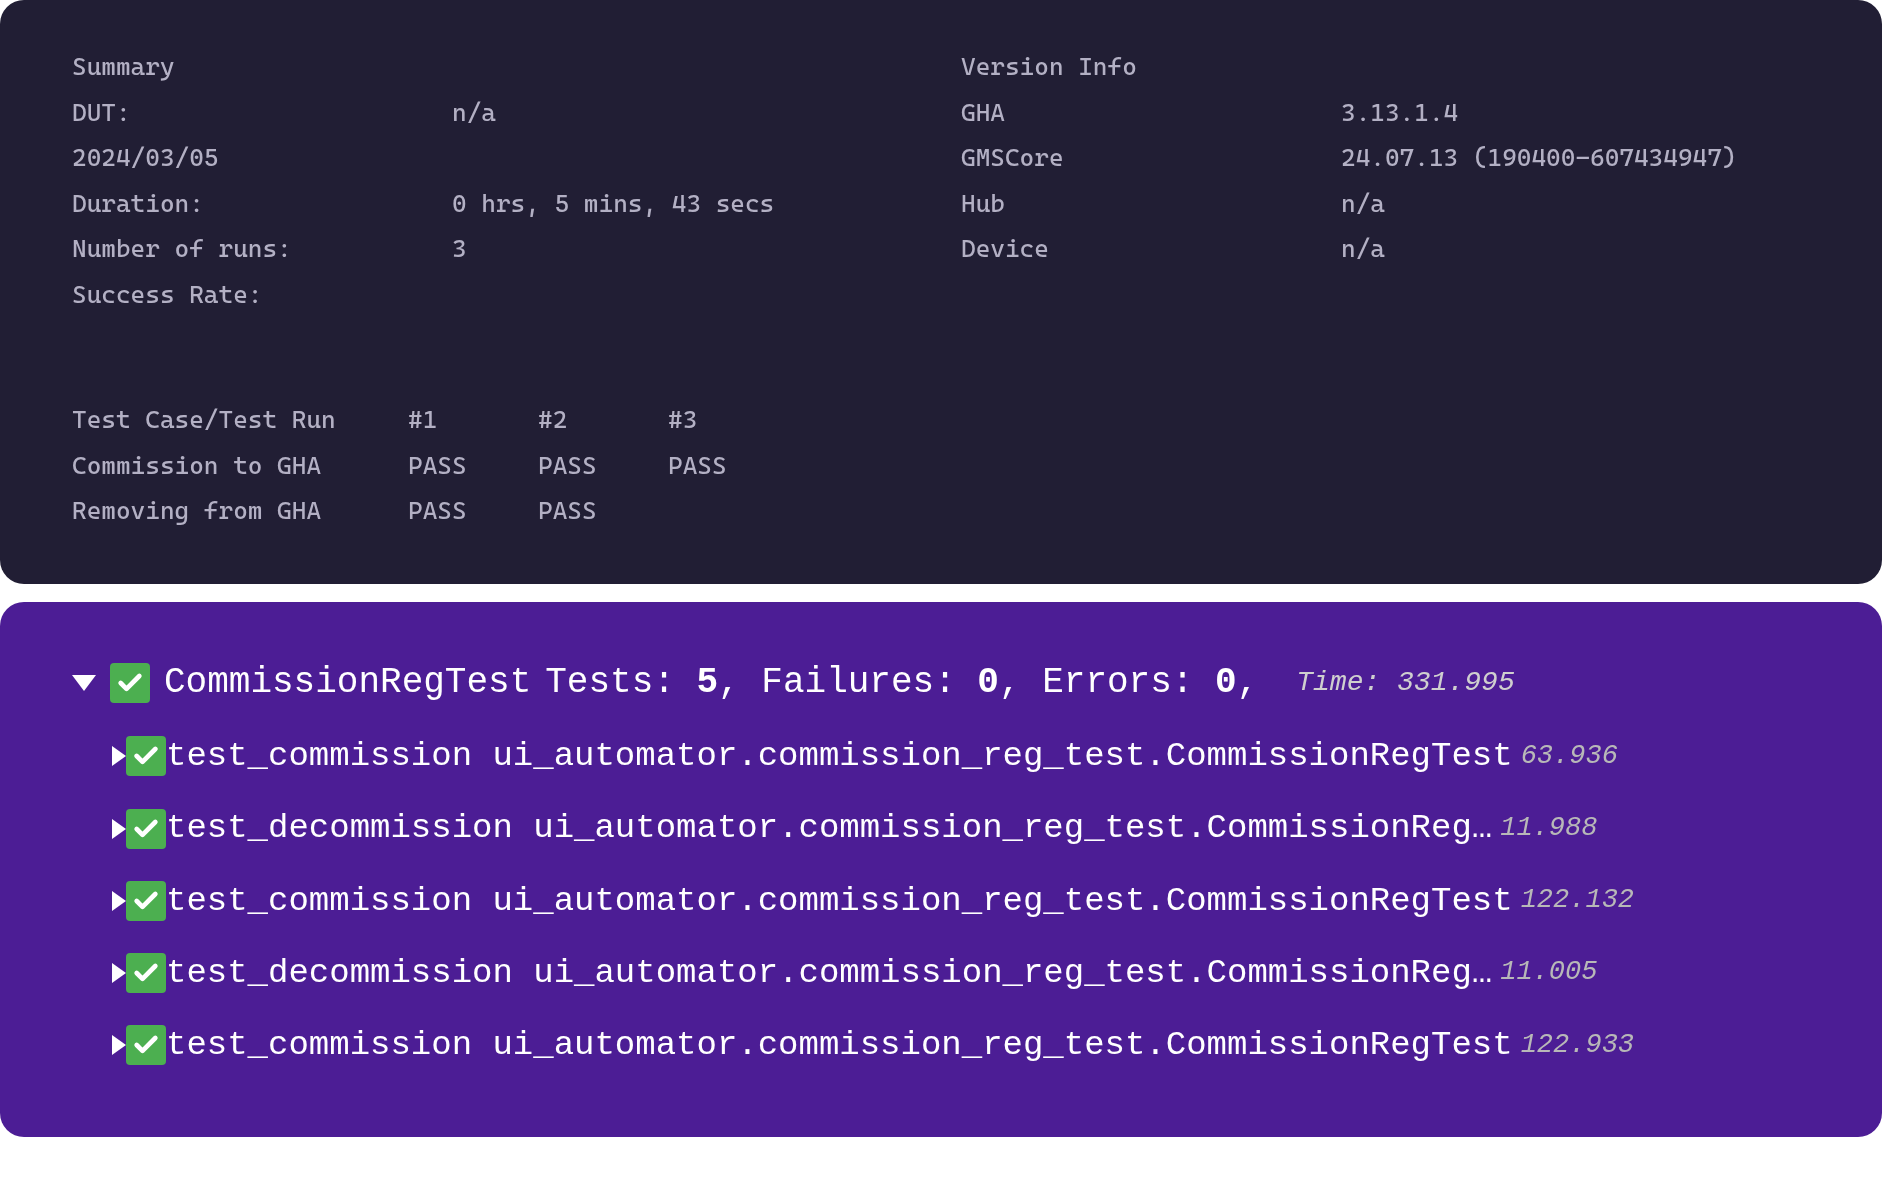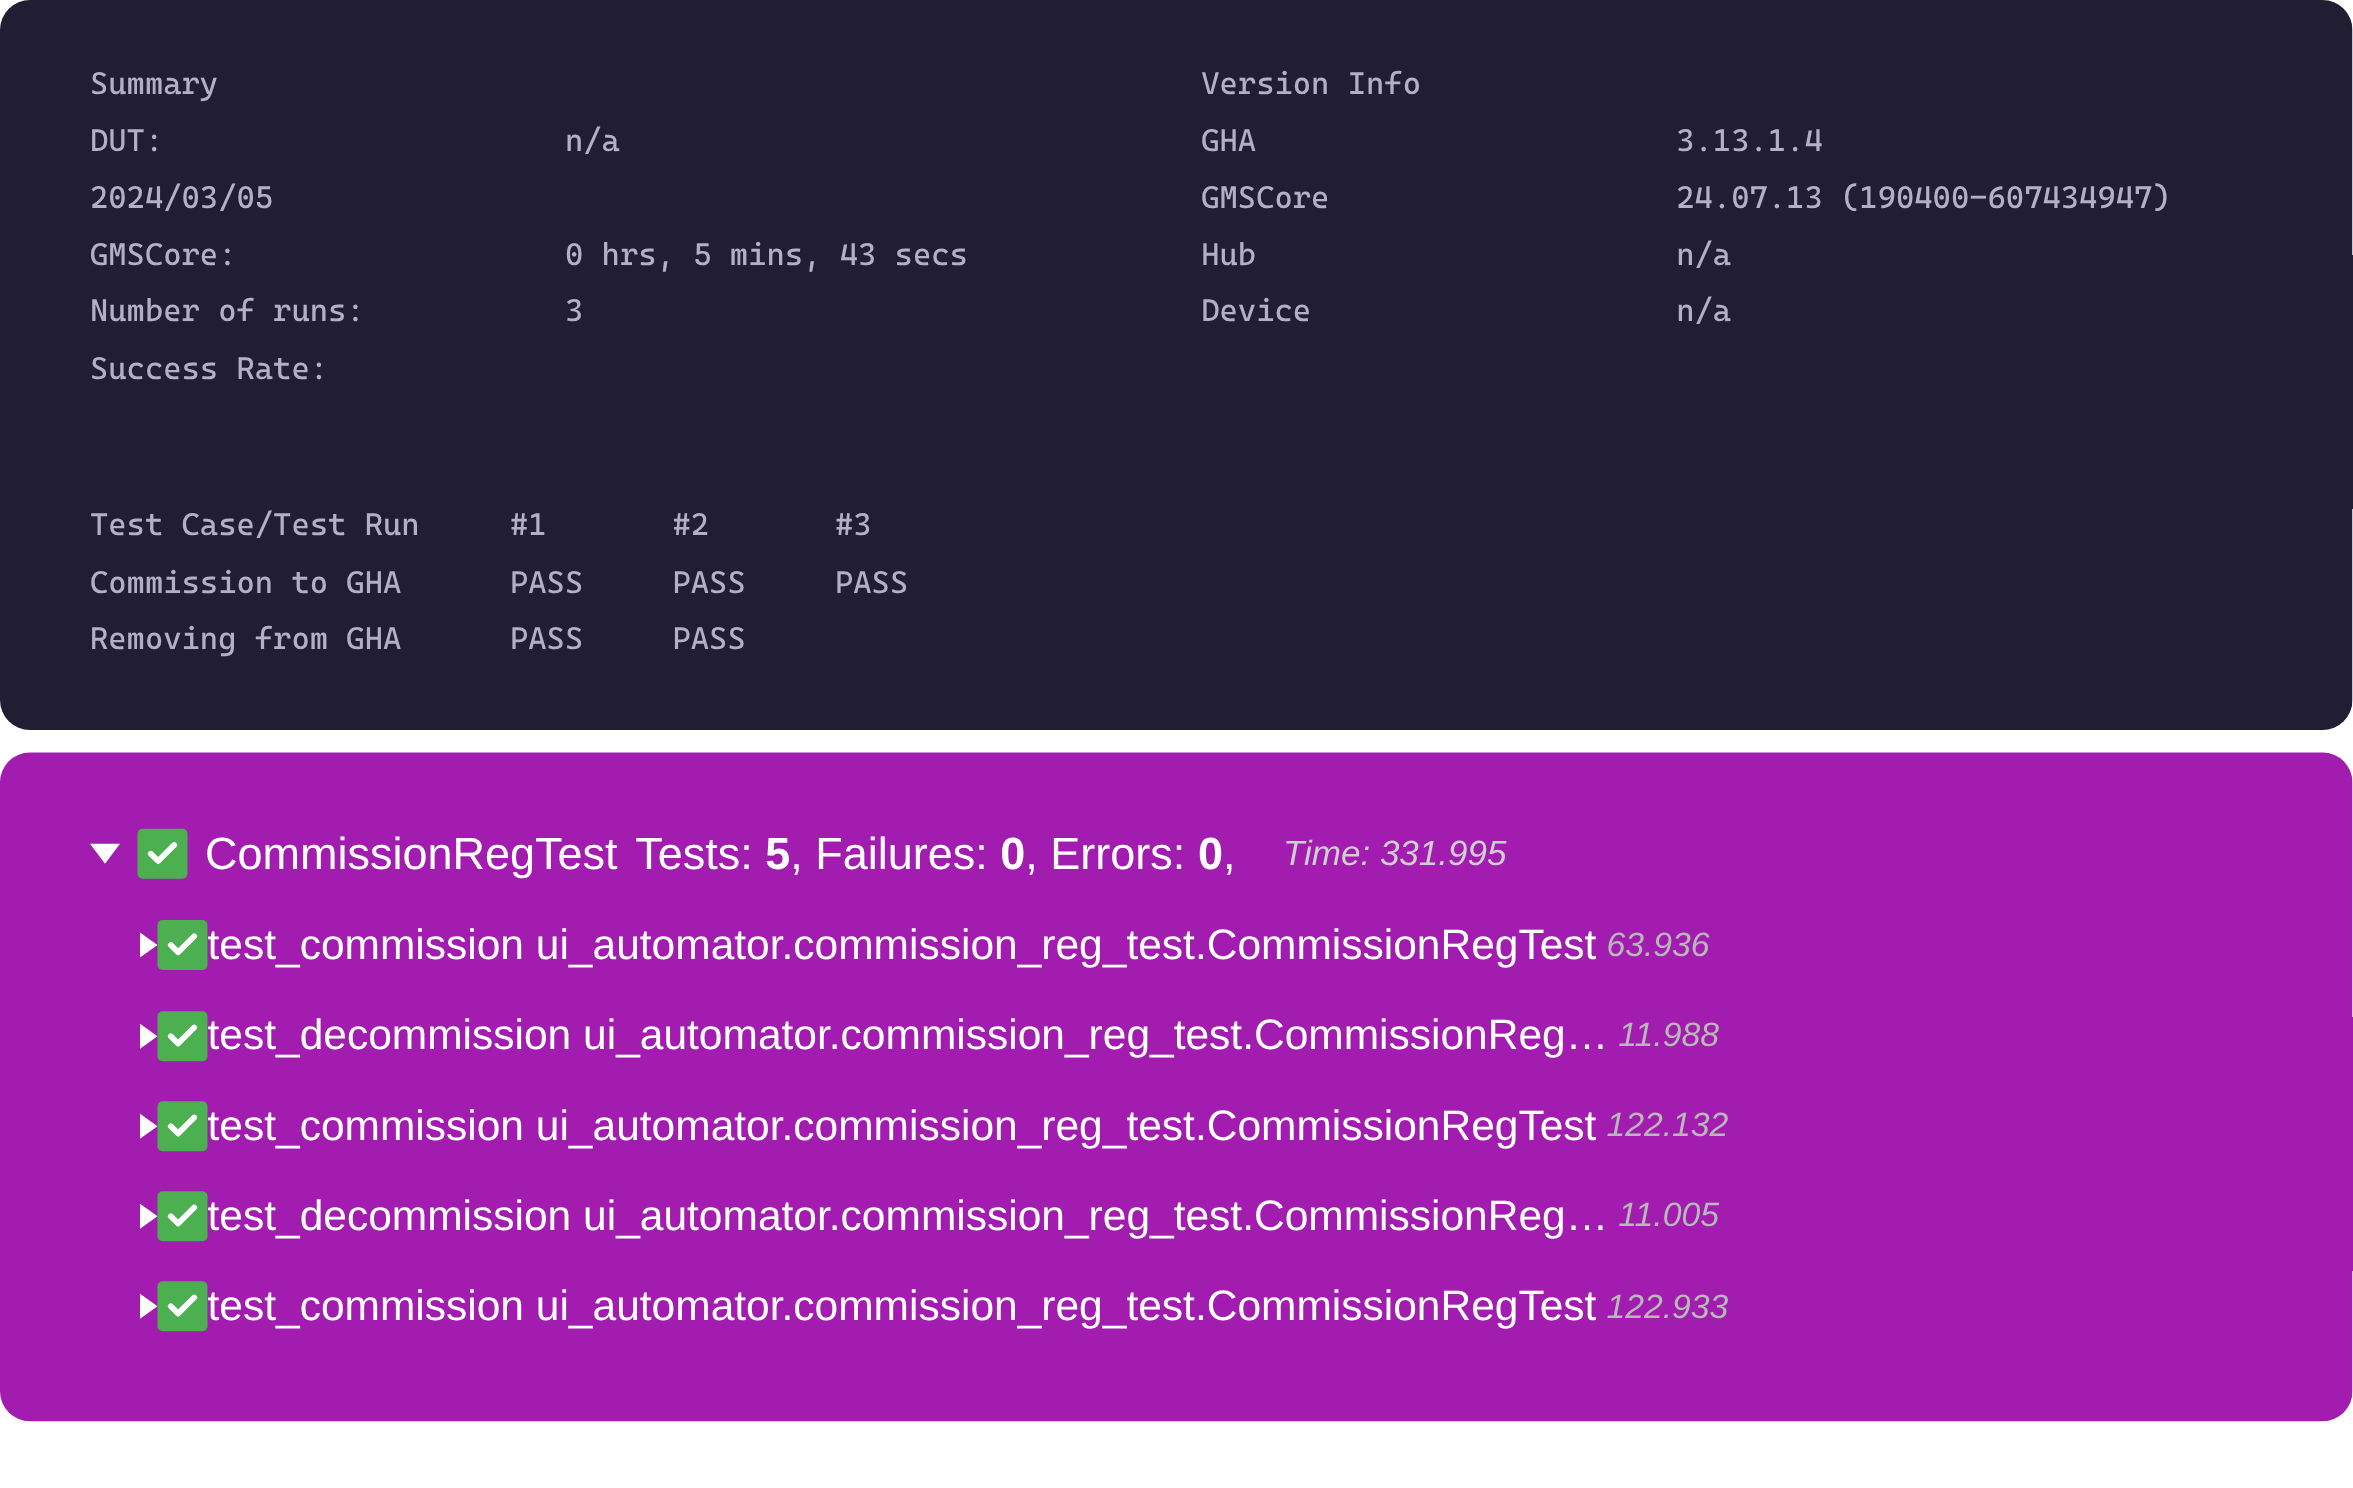--- a/index.html
+++ b/index.html
@@ -57,25 +57,25 @@
     flex: 0 0 336px;
   }
   .run-row > div:nth-child(2),
   .run-row > div:nth-child(3),
   .run-row > div:nth-child(4) {
     width: 130px;
     flex: 0 0 130px;
   }
 
   .panel-bottom {
-    background: #a21caf;
+    background: #4c1d95;
     border-radius: 24px;
     padding: 58px 72px 70px 72px;
     color: #e8e8e8;
-    font-family: Liberation Sans, sans-serif;
+    font-family: Liberation Mono, monospace;
   }
   .suite-line {
     display: flex;
     align-items: center;
     gap: 14px;
     font-size: 36px;
     line-height: 1.3;
     white-space: nowrap;
     margin-bottom: 20px;
   }
@@ -162,21 +162,21 @@
             <div class="value"></div>
           </div>
         <div class="row">
             <div class="label">DUT:</div>
             <div class="value">n/a</div>
           </div>
         <div class="row">
             <div class="value">2024/03/05</div>
           </div>
         <div class="row">
-            <div class="label">GMSCore:</div>
+            <div class="label">Duration:</div>
             <div class="value">0 hrs, 5 mins, 43 secs</div>
           </div>
         <div class="row">
             <div class="label">Number of runs:</div>
             <div class="value">3</div>
           </div>
         <div class="row">
             <div class="label">Success Rate:</div>
           </div>
       </div>

